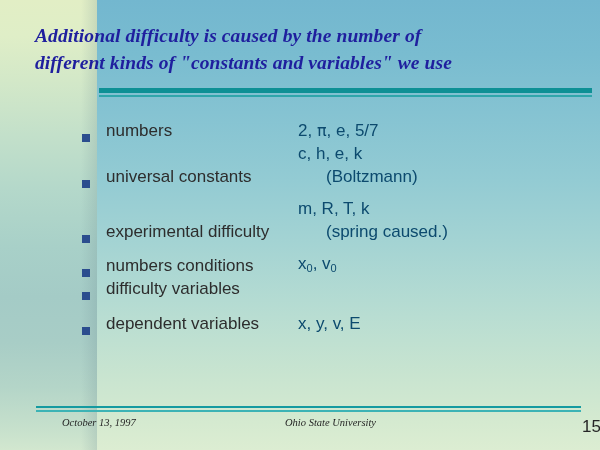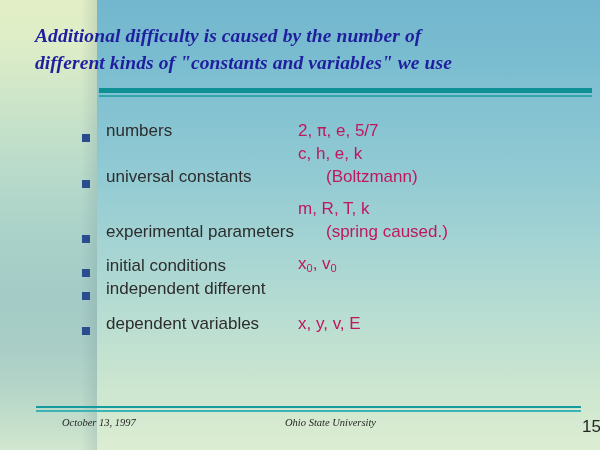--- a/index.html
+++ b/index.html
@@ -132,21 +132,21 @@
     width: 192px;
     font-size: 17px;
     line-height: 23px;
     color: #2d2d2d;
     white-space: nowrap;
   }
   .value {
     flex: 1 1 auto;
     font-size: 17px;
     line-height: 23px;
-    color: #be185d;
+    color: #0c4a6e;
     white-space: nowrap;
   }
   .value .cont {
     display: block;
     padding-left: 28px;
   }
   .sym-pi {
     font-family: "DejaVu Sans", sans-serif;
     font-size: 16px;
   }
@@ -248,44 +248,44 @@
         <span class="cont">(Boltzmann)</span>
       </div>
     </div>
 
     <div class="gap-sm"></div>
 
     <div class="row">
       <div class="bullet-cell">
         <span class="bullet"></span>
       </div>
-      <div class="term">experimental parameters</div>
+      <div class="term">experimental difficulty</div>
       <div class="value">
         <span>m, R, T, k</span>
         <span class="cont">(spring caused.)</span>
       </div>
     </div>
 
     <div class="gap-sm"></div>
 
     <div class="row">
       <div class="bullet-cell">
         <span class="bullet"></span>
       </div>
-      <div class="term">initial conditions</div>
+      <div class="term">numbers conditions</div>
       <div class="value">
         <span>x<sub>0</sub>, v<sub>0</sub></span>
       </div>
     </div>
 
     <div class="row">
       <div class="bullet-cell">
         <span class="bullet"></span>
       </div>
-      <div class="term">independent different</div>
+      <div class="term">difficulty variables</div>
     </div>
 
     <div class="gap-md"></div>
 
     <div class="row">
       <div class="bullet-cell">
         <span class="bullet"></span>
       </div>
       <div class="term">dependent variables</div>
       <div class="value">

